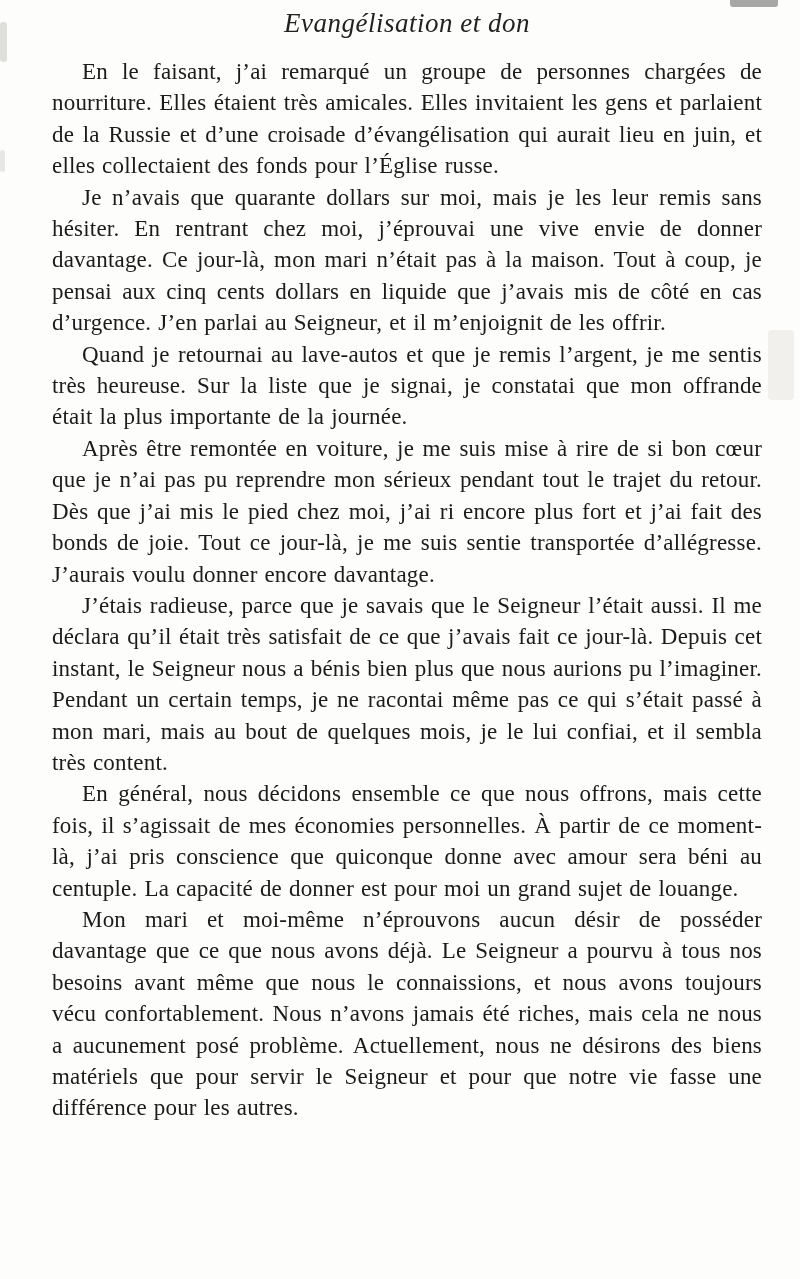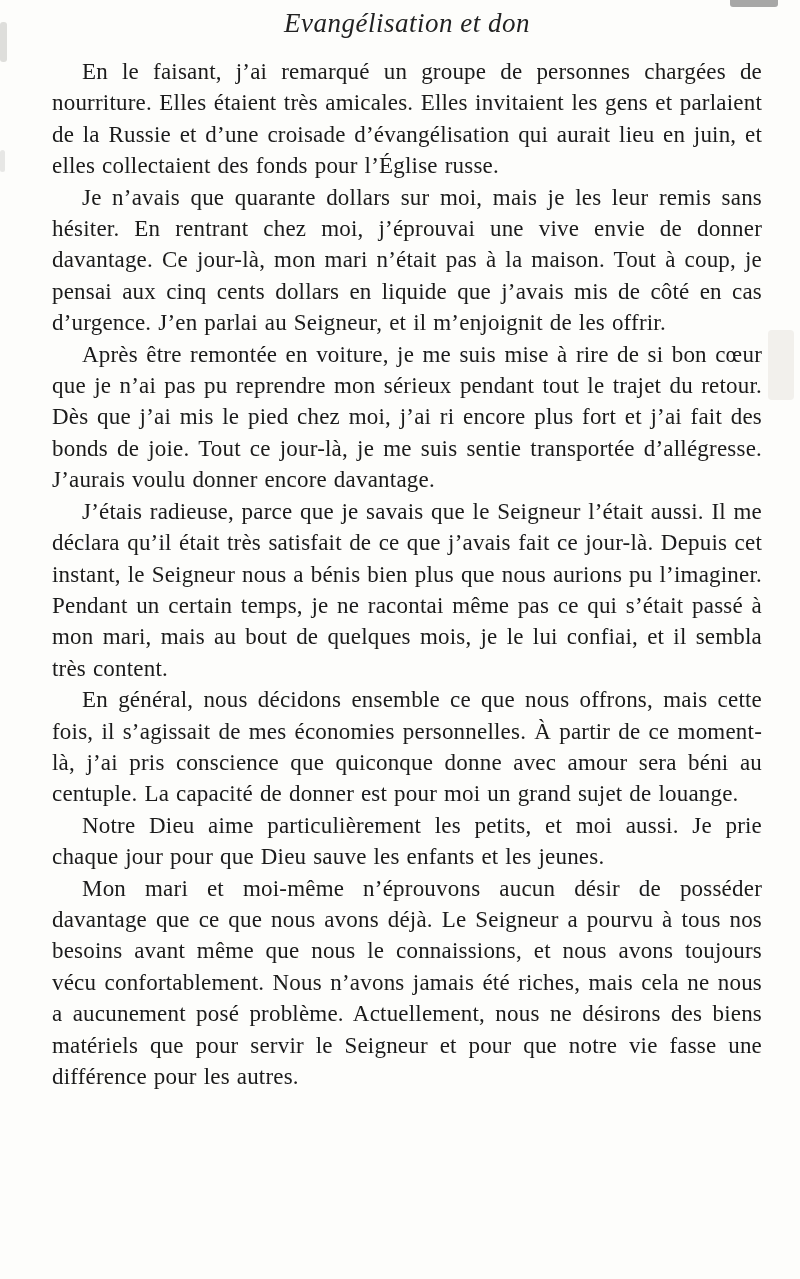--- a/index.html
+++ b/index.html
@@ -90,20 +90,20 @@
   <div class="artifact-corner"></div>
   <div class="artifact-left-smudge"></div>
   <div class="artifact-left-smudge2"></div>
   <div class="artifact-ghost"></div>
 
   <h1 class="running-header">Evangélisation et don</h1>
 
   <div class="body-text">
     <p>En le faisant, j’ai remarqué un groupe de personnes chargées de nourriture. Elles étaient très amicales. Elles invitaient les gens et parlaient de la Russie et d’une croisade d’évangélisation qui aurait lieu en juin, et elles collectaient des fonds pour l’Église russe.</p>
     <p>Je n’avais que quarante dollars sur moi, mais je les leur remis sans hésiter. En rentrant chez moi, j’éprouvai une vive envie de donner davantage. Ce jour-là, mon mari n’était pas à la maison. Tout à coup, je pensai aux cinq cents dollars en liquide que j’avais mis de côté en cas d’urgence. J’en parlai au Seigneur, et il m’enjoignit de les offrir.</p>
+    <p>Quand je retournai au lave-autos et que je remis l’argent, je me sentis très heureuse. Sur la liste que je signai, je constatai que mon offrande était la plus importante de la journée.</p>
     <p>Après être remontée en voiture, je me suis mise à rire de si bon cœur que je n’ai pas pu reprendre mon sérieux pendant tout le trajet du retour. Dès que j’ai mis le pied chez moi, j’ai ri encore plus fort et j’ai fait des bonds de joie. Tout ce jour-là, je me suis sentie transportée d’allégresse. J’aurais voulu donner encore davantage.</p>
     <p>J’étais radieuse, parce que je savais que le Seigneur l’était aussi. Il me déclara qu’il était très satisfait de ce que j’avais fait ce jour-là. Depuis cet instant, le Seigneur nous a bénis bien plus que nous aurions pu l’imaginer. Pendant un certain temps, je ne racontai même pas ce qui s’était passé à mon mari, mais au bout de quelques mois, je le lui confiai, et il sembla très content.</p>
     <p>En général, nous décidons ensemble ce que nous offrons, mais cette fois, il s’agissait de mes économies personnelles. À partir de ce moment-là, j’ai pris conscience que quiconque donne avec amour sera béni au centuple. La capacité de donner est pour moi un grand sujet de louange.</p>
-    <p>Notre Dieu aime particulièrement les petits, et moi aussi. Je prie chaque jour pour que Dieu sauve les enfants et les jeunes.</p>
     <p>Mon mari et moi-même n’éprouvons aucun désir de posséder davantage que ce que nous avons déjà. Le Seigneur a pourvu à tous nos besoins avant même que nous le connaissions, et nous avons toujours vécu confortablement. Nous n’avons jamais été riches, mais cela ne nous a aucunement posé problème. Actuellement, nous ne désirons des biens matériels que pour servir le Seigneur et pour que notre vie fasse une différence pour les autres.</p>
   </div>
 
 </div>
 
 </body></html>

